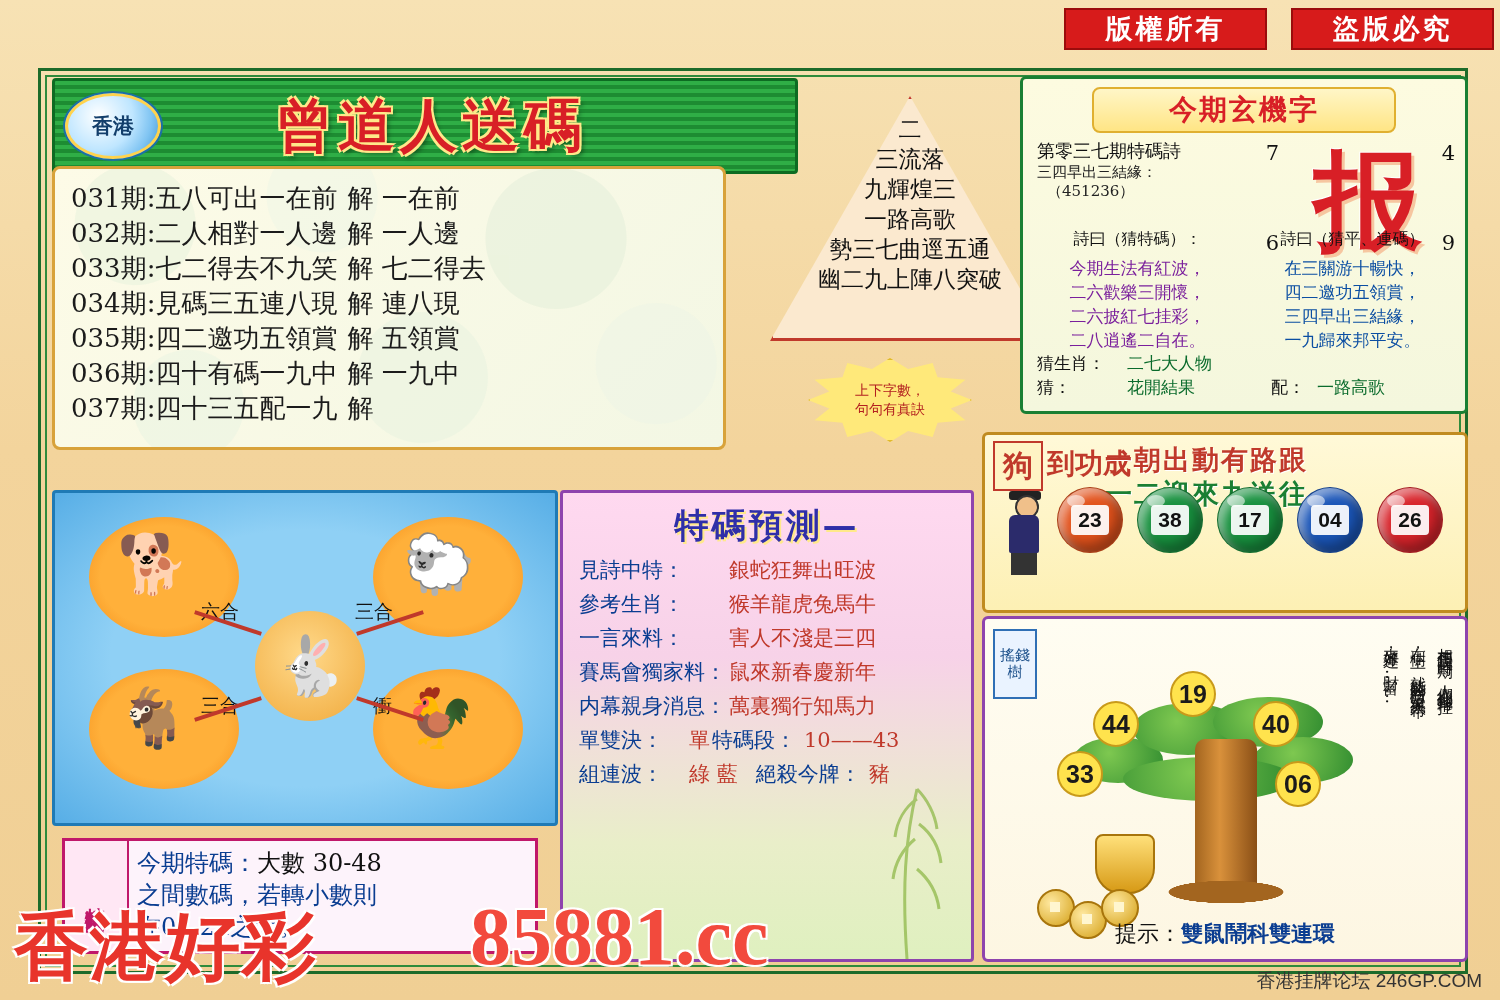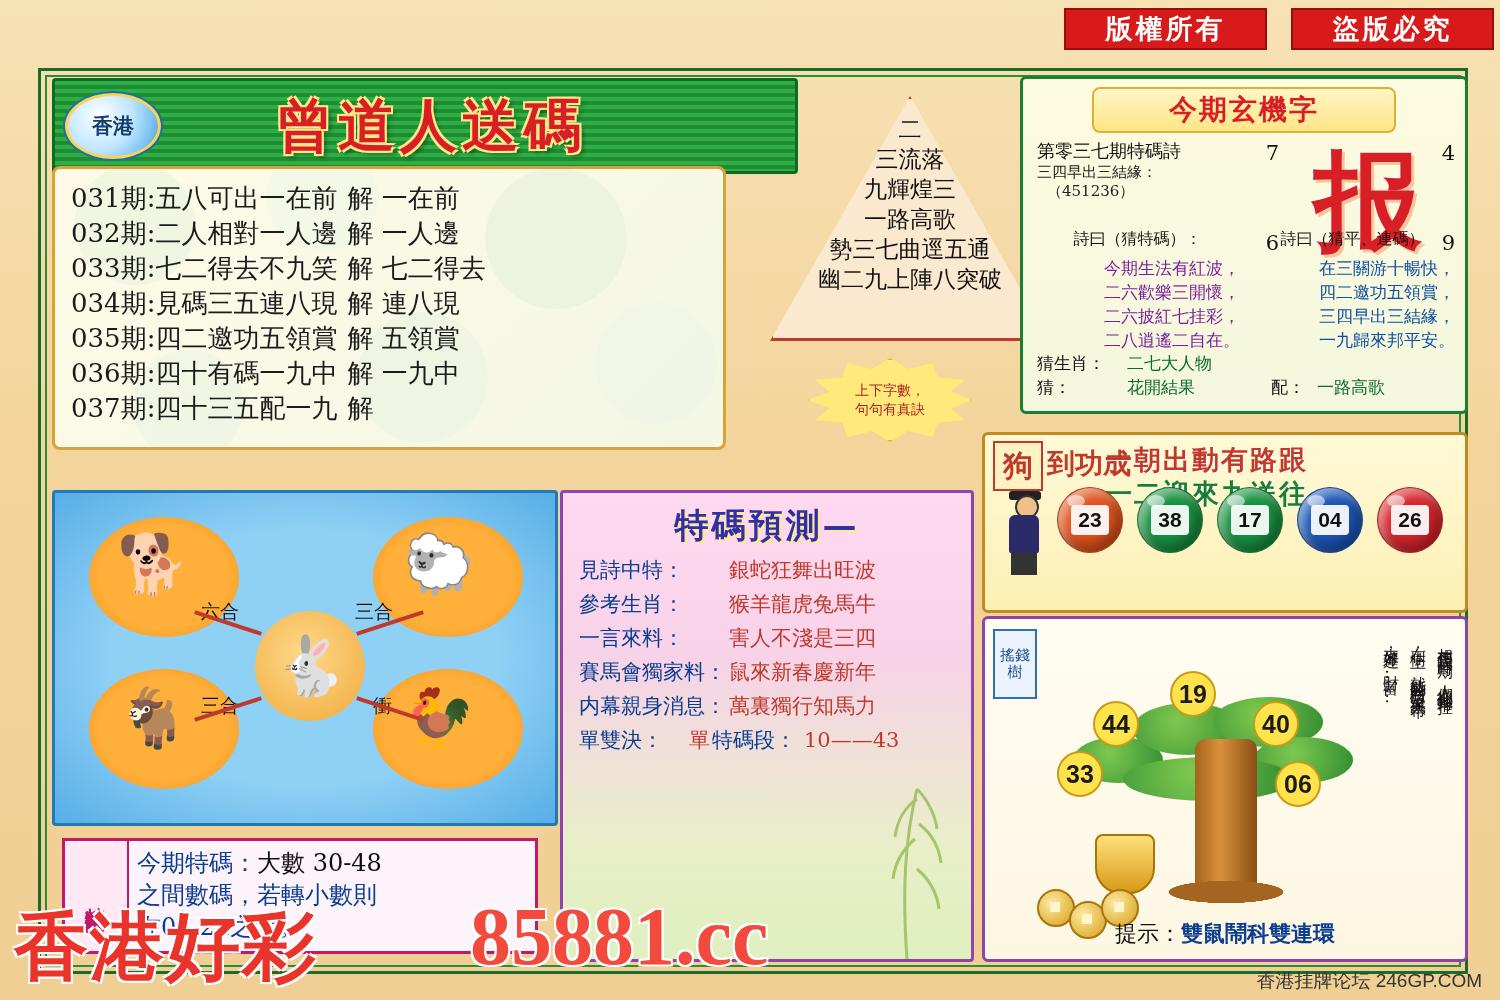--- a/index.html
+++ b/index.html
@@ -76,21 +76,21 @@
   .xuanji .code{margin-left:24px;font-size:15px;color:#222;font-family:"DejaVu Serif","Liberation Serif",serif;}
   .bigbao{position:absolute;right:22px;top:56px;width:150px;height:130px;
      font-family:"DejaVu Serif","Liberation Serif",serif;font-size:108px;font-weight:bold;color:#d81f26;
      text-align:center;line-height:130px;
      text-shadow:3px 3px 0 #f6c6a0,-1px -1px 0 #fff;}
   .cnr{position:absolute;font-size:21px;color:#111;font-family:"DejaVu Serif","Liberation Serif",serif;}
   .xuanji .twocol{position:absolute;left:12px;top:150px;width:420px;display:flex;gap:10px;}
   .xuanji .col{flex:1;}
   .xuanji .colhead{font-size:16px;color:#111;font-family:"DejaVu Serif","Liberation Serif",serif;text-align:center;}
   .xuanji .poem{margin-top:6px;}
-  .xuanji .poem div{font-size:17px;line-height:24px;color:#7a1f9c;font-family:"DejaVu Serif","Liberation Serif",serif;text-align:right;}
+  .xuanji .poem div{font-size:17px;line-height:24px;color:#7a1f9c;font-family:"DejaVu Serif","Liberation Serif",serif;text-align:center;}
   .xuanji .col.right .poem div{color:#0b4ea2;}
   .xuanji .foot{position:absolute;left:14px;top:272px;width:420px;font-size:17px;
      font-family:"DejaVu Serif","Liberation Serif",serif;color:#111;}
   .xuanji .foot .row{display:flex;line-height:24px;}
   .xuanji .foot .k{width:90px;color:#111;}
   .xuanji .foot .v{color:#0a6b2c;}
   .xuanji .foot .k2{width:70px;text-align:right;margin-left:40px;}
 
   
   .ballbox{position:absolute;left:982px;top:432px;width:480px;height:175px;
@@ -396,20 +396,26 @@
     <div class="prow">
         <span class="k">内幕親身消息：</span>
         <span class="v">萬裏獨行知馬力</span>
       </div>
     <div class="prow">
       <span class="k" style="width:110px">單雙決：</span>
       <span class="v">單</span>
       <span class="k" style="width:auto;margin-left:2px">特碼段：</span>
       <span class="v" style="margin-left:8px">10——43</span>
     </div>
+    <div class="prow">
+      <span class="k" style="width:110px">組連波：</span>
+      <span class="v">綠 藍</span>
+      <span class="k" style="width:auto;margin-left:18px">絕殺今牌：</span>
+      <span class="v" style="margin-left:8px">豬</span>
+    </div>
     <svg class="grass" viewBox="0 0 120 230">
       <g stroke="#8fb84a" stroke-width="3" fill="none">
         <path d="M60 230 C55 160 58 110 70 60"></path>
         <path d="M70 60 C80 70 88 85 90 100"></path>
         <path d="M70 70 C58 78 50 92 48 108"></path>
         <path d="M72 95 C84 104 92 118 94 134"></path>
         <path d="M68 110 C56 120 48 134 46 150"></path>
         <path d="M70 140 C82 150 90 164 92 180"></path>
       </g>
     </svg>

